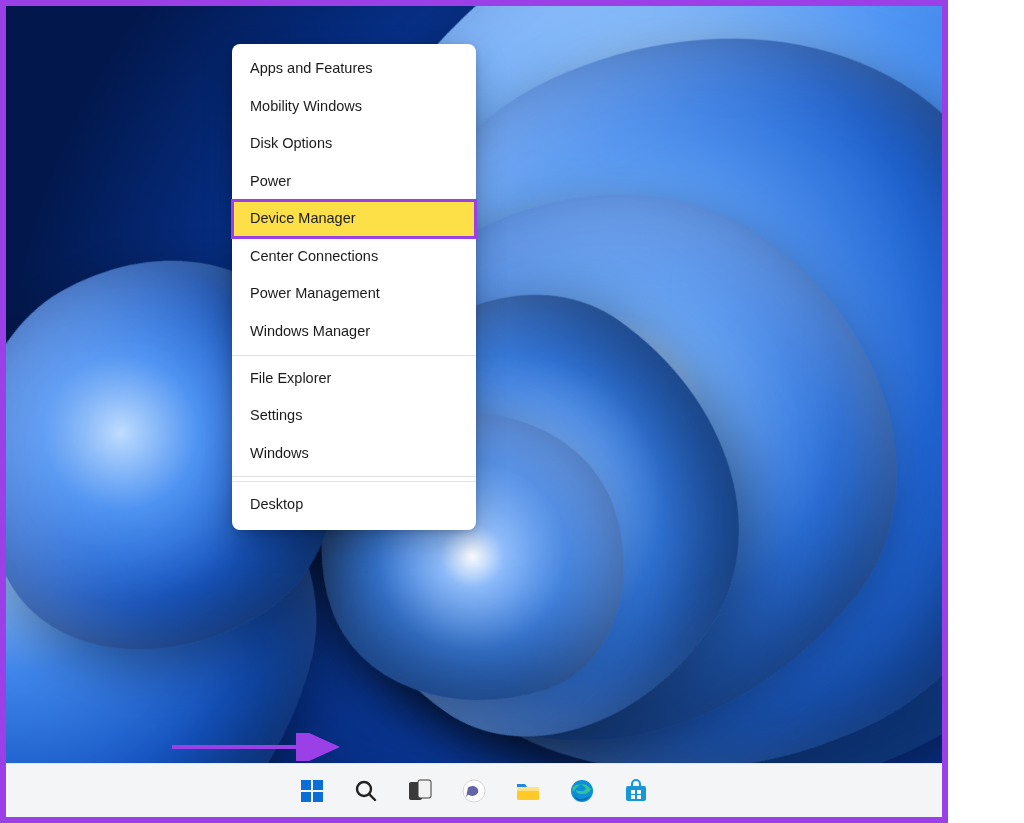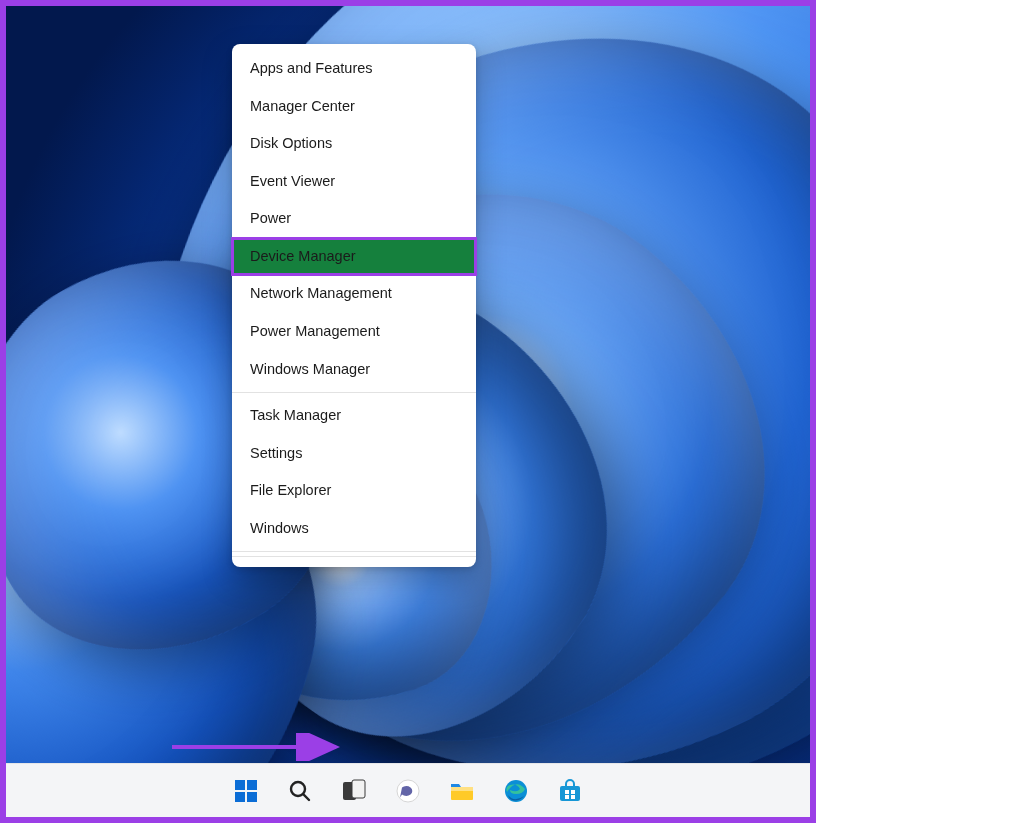--- a/index.html
+++ b/index.html
@@ -1,18 +1,18 @@
 <!DOCTYPE html>
 <html><head>
 <meta charset="utf-8">
 <style>
   * { box-sizing: border-box; margin: 0; padding: 0; }
   html, body { width: 1024px; height: 823px; overflow: hidden; font-family: "Segoe UI", Arial, sans-serif; }
   .frame {
-    width: 816px; height: 823px;
+    width: 948px; height: 823px;
     border: 6px solid #9b3fe6;
     position: relative;
     background: #000;
   }
   .desktop {
     position: absolute; inset: 0;
     background:
       radial-gradient(circle at 70% 50%, #2b7cff 0%, #1558d6 25%, #0a3ea8 45%, #052a7a 65%, #02184d 85%),
       linear-gradient(135deg, #cfe4f7 0%, #8fc3ef 15%, #3b86e6 35%, #1f5fd4 55%, #0a3ea8 75%, #041d55 100%);
     overflow: hidden;
@@ -70,21 +70,21 @@
     line-height: 1.35;
   }
   .menu-sep {
     height: 1px;
     background: #e2e2e2;
     margin: 4px 0;
   }
   .menu-item.highlighted {
     outline: 3px solid #9b3fe6;
     outline-offset: -2px;
-    background: #15803d;
+    background: #fde047;
   }
   .chevron {
     font-size: 14px; color: #6a6a6a;
   }
 
   
   .annotation-arrow {
     position: absolute;
     left: 162px;
     bottom: 56px;
@@ -125,58 +125,55 @@
     <div class="petal p4"></div>
     <div class="petal p5"></div>
     <div class="petal p6"></div>
     <div class="petal p7"></div>
 
     <div class="context-menu" id="context-menu">
         <div class="menu-item">
           <span>Apps and Features</span>
         </div>
         <div class="menu-item">
-          <span>Manager Center</span>
+          <span>Mobility Windows</span>
         </div>
         <div class="menu-item">
           <span>Disk Options</span>
-        </div>
-        <div class="menu-item">
-          <span>Event Viewer</span>
         </div>
         <div class="menu-item">
           <span>Power</span>
         </div>
         <div class="menu-item highlighted">
           <span>Device Manager</span>
         </div>
         <div class="menu-item">
-          <span>Network Management</span>
+          <span>Center Connections</span>
         </div>
         <div class="menu-item">
           <span>Power Management</span>
         </div>
         <div class="menu-item">
           <span>Windows Manager</span>
         </div>
         <div class="menu-sep"></div>
         <div class="menu-item">
-          <span>Task Manager</span>
+          <span>File Explorer</span>
         </div>
         <div class="menu-item">
           <span>Settings</span>
-        </div>
-        <div class="menu-item">
-          <span>File Explorer</span>
         </div>
         <div class="menu-item">
           <span>Windows</span>
         </div>
         <div class="menu-sep"></div>
         <div class="menu-sep"></div>
+        <div class="menu-item">
+          <span>Desktop</span>
+        </div>
       </div>
 
     <svg class="annotation-arrow" viewBox="0 0 180 28">
       <defs>
         <marker id="ah" markerWidth="12" markerHeight="12" refX="10" refY="5" orient="auto">
           <path d="M0,0 L11,5 L0,10 Z" fill="#9b3fe6"></path>
         </marker>
       </defs>
       <line x1="4" y1="14" x2="168" y2="14" stroke="#9b3fe6" stroke-width="4" marker-end="url(#ah)"></line>
     </svg>

